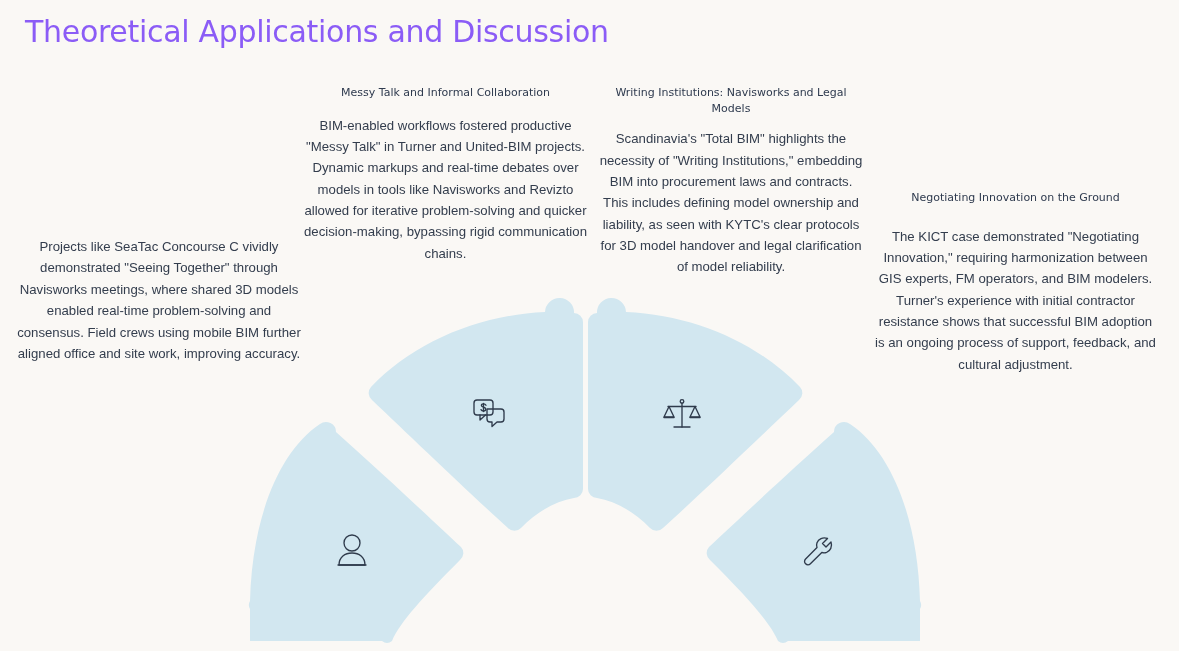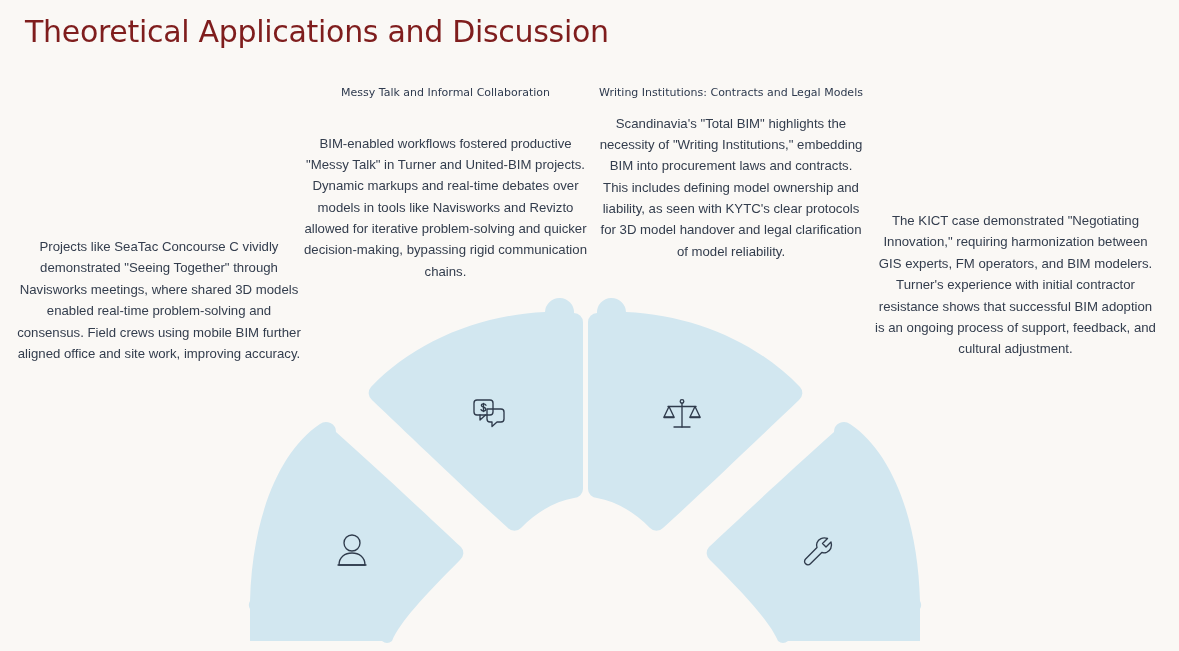--- a/index.html
+++ b/index.html
@@ -15,21 +15,21 @@
     position: relative;
   }
   #page-title {
     position: absolute;
     left: 25px;
     top: 14px;
     font-family: "DejaVu Sans", sans-serif;
     font-size: 30px;
     font-weight: 400;
     letter-spacing: -0.3px;
-    color: #7f1d1d;
+    color: #8b5cf6;
     white-space: nowrap;
   }
   .col {
     position: absolute;
     text-align: center;
     color: #2b3648;
   }
   .col-heading {
     font-family: "DejaVu Sans", sans-serif;
     font-size: 11px;
@@ -42,21 +42,21 @@
     font-family: "Liberation Sans", sans-serif;
     font-size: 13.2px;
     line-height: 1.62;
     color: #333d4d;
     margin: 0;
   }
   #col-0 { left: 14px;  top: 236px; width: 290px; }
   #col-1 { left: 303px; top: 85px;  width: 285px; }
   #col-2 { left: 597px; top: 85px;  width: 268px; }
   #col-3 { left: 874px; top: 190px; width: 283px; }
-  #col-1 .col-body { margin-top: 32px; }
+  #col-1 .col-body { margin-top: 14px; }
   #col-3 .col-body { margin-top: 20px; }
 
   #fan-diagram {
     position: absolute;
     left: 0;
     top: 0;
     width: 1179px;
     height: 651px;
     pointer-events: none;
   }
@@ -165,19 +165,20 @@
 <div class="col" id="col-0">
   <p class="col-body">Projects like SeaTac Concourse C vividly demonstrated "Seeing Together" through Navisworks meetings, where shared 3D models enabled real-time problem-solving and consensus. Field crews using mobile BIM further aligned office and site work, improving accuracy.</p>
 </div>
 
 <div class="col" id="col-1">
   <p class="col-heading">Messy Talk and Informal Collaboration</p>
   <p class="col-body">BIM-enabled workflows fostered productive "Messy Talk" in Turner and United-BIM projects. Dynamic markups and real-time debates over models in tools like Navisworks and Revizto allowed for iterative problem-solving and quicker decision-making, bypassing rigid communication chains.</p>
 </div>
 
 <div class="col" id="col-2">
-  <p class="col-heading">Writing Institutions: Contracts and Legal Models</p>
+  <p class="col-heading">Writing Institutions: Navisworks and Legal Models</p>
   <p class="col-body">Scandinavia's "Total BIM" highlights the necessity of "Writing Institutions," embedding BIM into procurement laws and contracts. This includes defining model ownership and liability, as seen with KYTC's clear protocols for 3D model handover and legal clarification of model reliability.</p>
 </div>
 
 <div class="col" id="col-3">
+  <p class="col-heading">Negotiating Innovation on the Ground</p>
   <p class="col-body">The KICT case demonstrated "Negotiating Innovation," requiring harmonization between GIS experts, FM operators, and BIM modelers. Turner's experience with initial contractor resistance shows that successful BIM adoption is an ongoing process of support, feedback, and cultural adjustment.</p>
 </div>
 
 </body></html>

